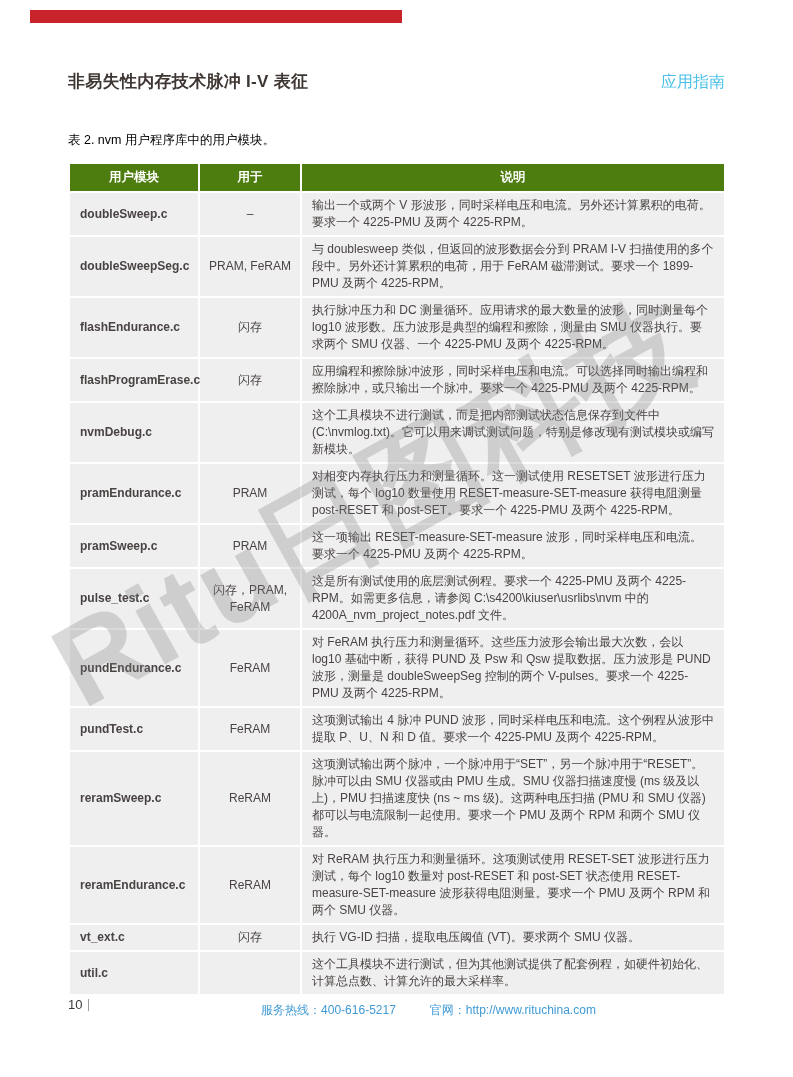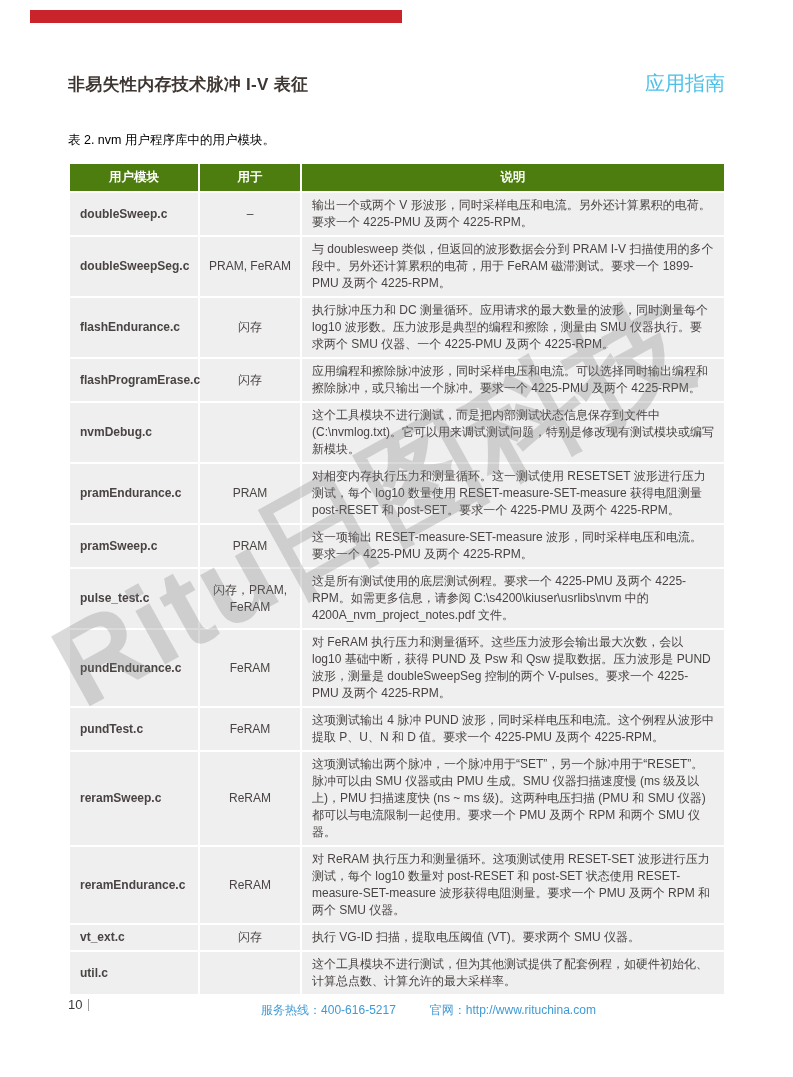--- a/index.html
+++ b/index.html
@@ -3,21 +3,21 @@
 <meta charset="utf-8">
 <style>
   html,body{margin:0;padding:0;}
   body{
     width:793px;height:1077px;position:relative;background:#ffffff;
     font-family:"Liberation Sans","DejaVu Sans",sans-serif;overflow:hidden;
   }
   .top-bar{position:absolute;top:10px;left:30px;width:372px;height:13px;}
   .header{position:absolute;top:70px;left:68px;width:657px;display:flex;justify-content:space-between;align-items:baseline;}
   .doc-title{font-size:17px;font-weight:bold;color:#3e3632;letter-spacing:0.3px;}
-  .doc-type{font-size:20px;margin-left:10px;}
+  .doc-type{font-size:16px;margin-left:10px;}
   .caption{position:absolute;top:132px;left:68px;font-size:12.5px;color:#000000;}
   table.modules{position:absolute;top:162px;left:68px;width:656px;border-collapse:collapse;table-layout:fixed;}
   table.modules th,table.modules td{border:2px solid #ffffff;}
   table.modules th{
     background:#4d7c0f;color:#ffffff;font-size:12.5px;font-weight:bold;
     text-align:center;padding:5px 2px;
   }
   table.modules td{
     background:#f0efef;font-size:12px;color:#494443;
     vertical-align:middle;line-height:17px;

